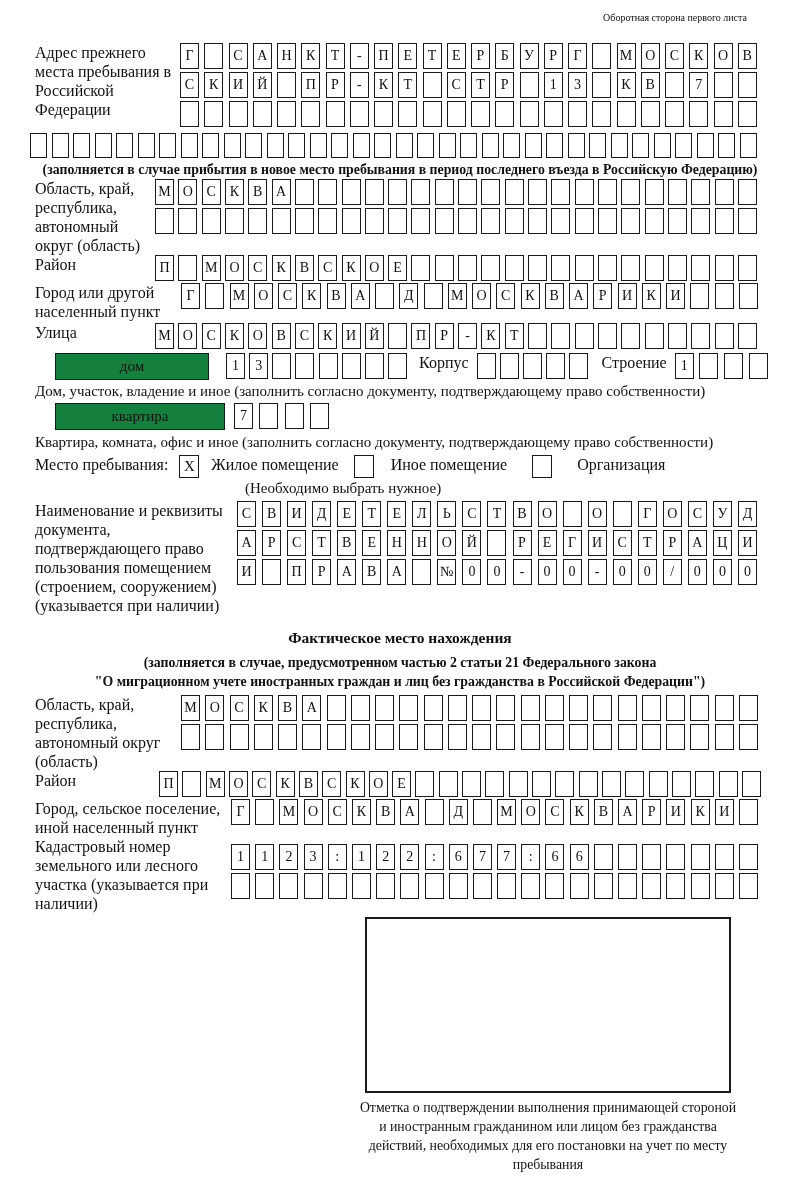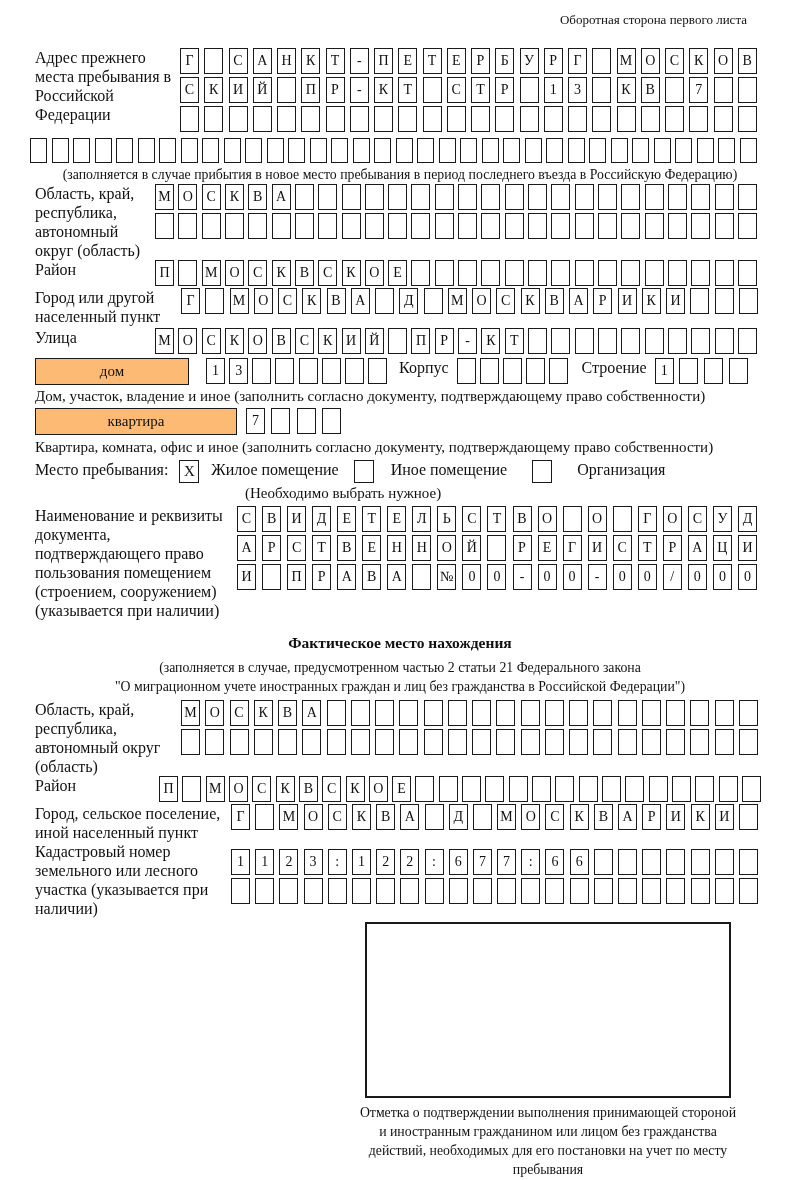--- a/index.html
+++ b/index.html
@@ -1,41 +1,41 @@
 <!DOCTYPE html>
 <html><head>
 <meta charset="utf-8">
 <style>
   html,body{margin:0;padding:0;background:#fff;}
   body{width:800px;height:1180px;font-family:"Liberation Serif",serif;color:#111;overflow:hidden;}
   .page{box-sizing:border-box;width:800px;height:1180px;padding:12px 35px 0 35px;position:relative;}
 
-  .hdr{text-align:right;font-size:13px;padding-right:18px;margin-bottom:20px;}
+  .hdr{text-align:right;font-size:10px;padding-right:18px;margin-bottom:20px;}
 
   .block{display:flex;align-items:flex-start;}
   .lbl{font-size:16px;line-height:19px;flex:none;}
   .stack{display:flex;flex-direction:column;}
   .stack .cells{margin-bottom:3px;}
 
   .cells{display:flex;justify-content:space-between;flex:none;}
   .cell{box-sizing:border-box;width:19px;height:26px;border:1.7px solid #1a1a1a;background:#fff;
         display:flex;align-items:center;justify-content:center;font-size:14px;flex:none;}
   .cells.small .cell{width:17px;height:25px;}
 
   .w577{width:577px}.w602{width:602px}.w727{width:727px}.w520{width:520px}
   .w527{width:527px}.w181{width:181px}.w111{width:111px}.w93{width:93px}.w95{width:95px}
 
   .wbox{box-sizing:border-box;border:1.9px solid #1a1a1a;height:27px;display:flex;
-        align-items:center;justify-content:center;font-size:15px;flex:none;background:#fdba74;}
+        align-items:center;justify-content:center;font-size:15px;flex:none;background:#15803d;margin-left:20px;}
   .chk{box-sizing:border-box;border:1.7px solid #1a1a1a;width:20px;height:23px;display:flex;
        align-items:center;justify-content:center;font-size:15px;flex:none;background:#fff;}
 
   .cap{font-size:15px;line-height:18px;}
   .h2{text-align:center;font-weight:bold;font-size:15.5px;margin:5px 0 6px 0;}
-  .note-center{text-align:center;font-size:13.8px;line-height:19px;}
+  .note-center{text-align:center;font-size:13.8px;line-height:19px;font-weight:bold;}
 
   .mt2{margin-top:2px}.mt3{margin-top:3px}.mt4{margin-top:4px}
 
   .stampbox{box-sizing:border-box;border:2px solid #1a1a1a;width:366px;height:176px;
             margin-left:330px;margin-top:4px;background:#fff;}
   .stampcap{width:386px;margin-left:320px;text-align:center;font-size:13.8px;line-height:19px;margin-top:5px;}
 </style>
 </head>
 <body>
 
@@ -345,21 +345,21 @@
     <div class="cells w93" style="margin-left:8px">
         <span class="cell">1</span>
         <span class="cell"></span>
         <span class="cell"></span>
         <span class="cell"></span>
       </div>
   </div>
   <div class="cap mt2">Дом, участок, владение и иное (заполнить согласно документу, подтверждающему право собственности)</div>
 
   <div class="block mt3">
-    <div class="wbox" style="width:202px">квартира</div>
+    <div class="wbox" style="width:170px">квартира</div>
     <div class="cells w95" style="margin-left:9px">
         <span class="cell">7</span>
         <span class="cell"></span>
         <span class="cell"></span>
         <span class="cell"></span>
       </div>
   </div>
   <div class="cap mt3">Квартира, комната, офис и иное (заполнить согласно документу, подтверждающему право собственности)</div>
 
   <div class="block mt4" style="align-items:flex-start">

